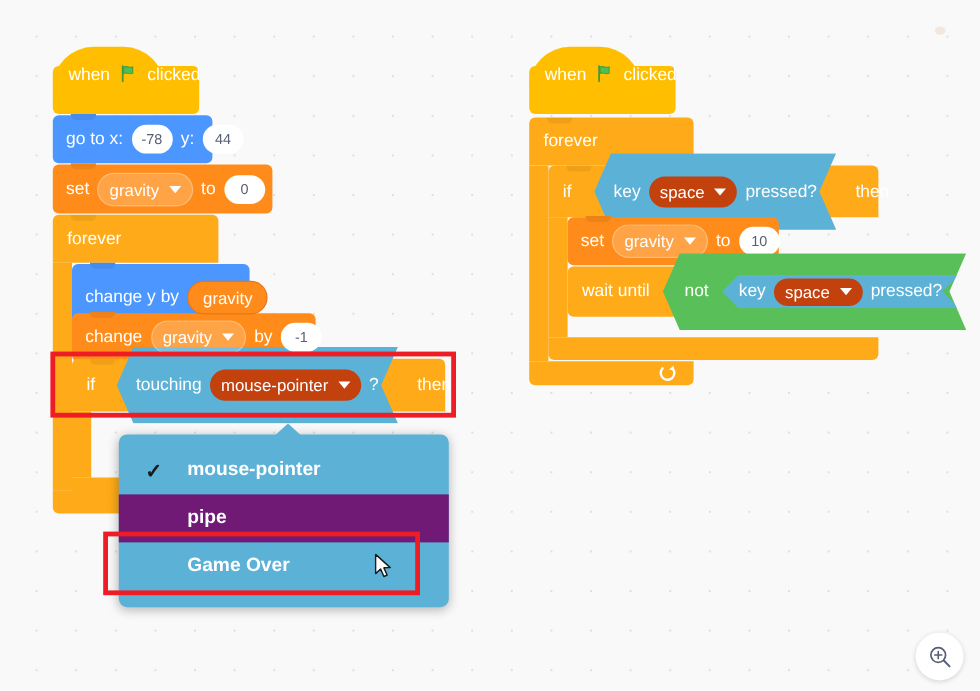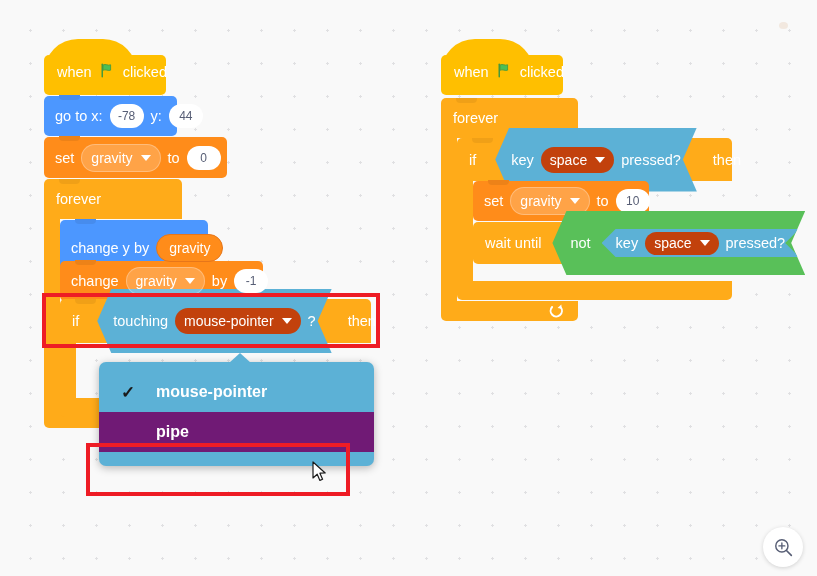--- a/index.html
+++ b/index.html
@@ -50,21 +50,21 @@
   .c-control  { background: #FFAB19; }
   .c-vars     { background: #FF8C1A; text-align: right; }
 
   
   .hat {
     position: absolute;
     box-sizing: border-box;
     background: #FFBF00;
     border-radius: 5px;
     display: flex;
-    align-items: center;
+    align-items: flex-start;
     padding: 0 13px 7px 13px;
     color: #fff;
     font-size: 14.5px;
     gap: 8px;
     white-space: nowrap;
   }
   .hat .hat-dome {
     content: "";
     position: absolute;
     left: 0; top: -16px;
@@ -408,20 +408,23 @@
 
   <div id="dropdown" style="left:99px; top:362px; width:275px;">
     <div class="dd-arrow"></div>
 
     <div class="dd-item selected-mark">
       <span>mouse-pointer</span>
     </div>
     <div class="dd-item hovered">
       <span>pipe</span>
     </div>
+    <div class="dd-item">
+      <span>Game Over</span>
+    </div>
   </div>
 
   <div id="cursor" style="left:312px; top:461px;">
     <svg viewBox="0 0 16 22" width="16" height="22" aria-hidden="true">
       <path d="M1 1 L1 17 L5.2 13.2 L7.9 19.4 L10.6 18.2 L7.9 12.2 L13.2 12 Z" fill="#ffffff" stroke="#1a1a1a" stroke-width="1.2" stroke-linejoin="round"></path>
     </svg>
   </div>
 
   <div class="annot" style="left:42px; top:293px; width:338px; height:55px;"></div>
   <div class="annot" style="left:86px; top:443px; width:264px; height:53px;"></div>

